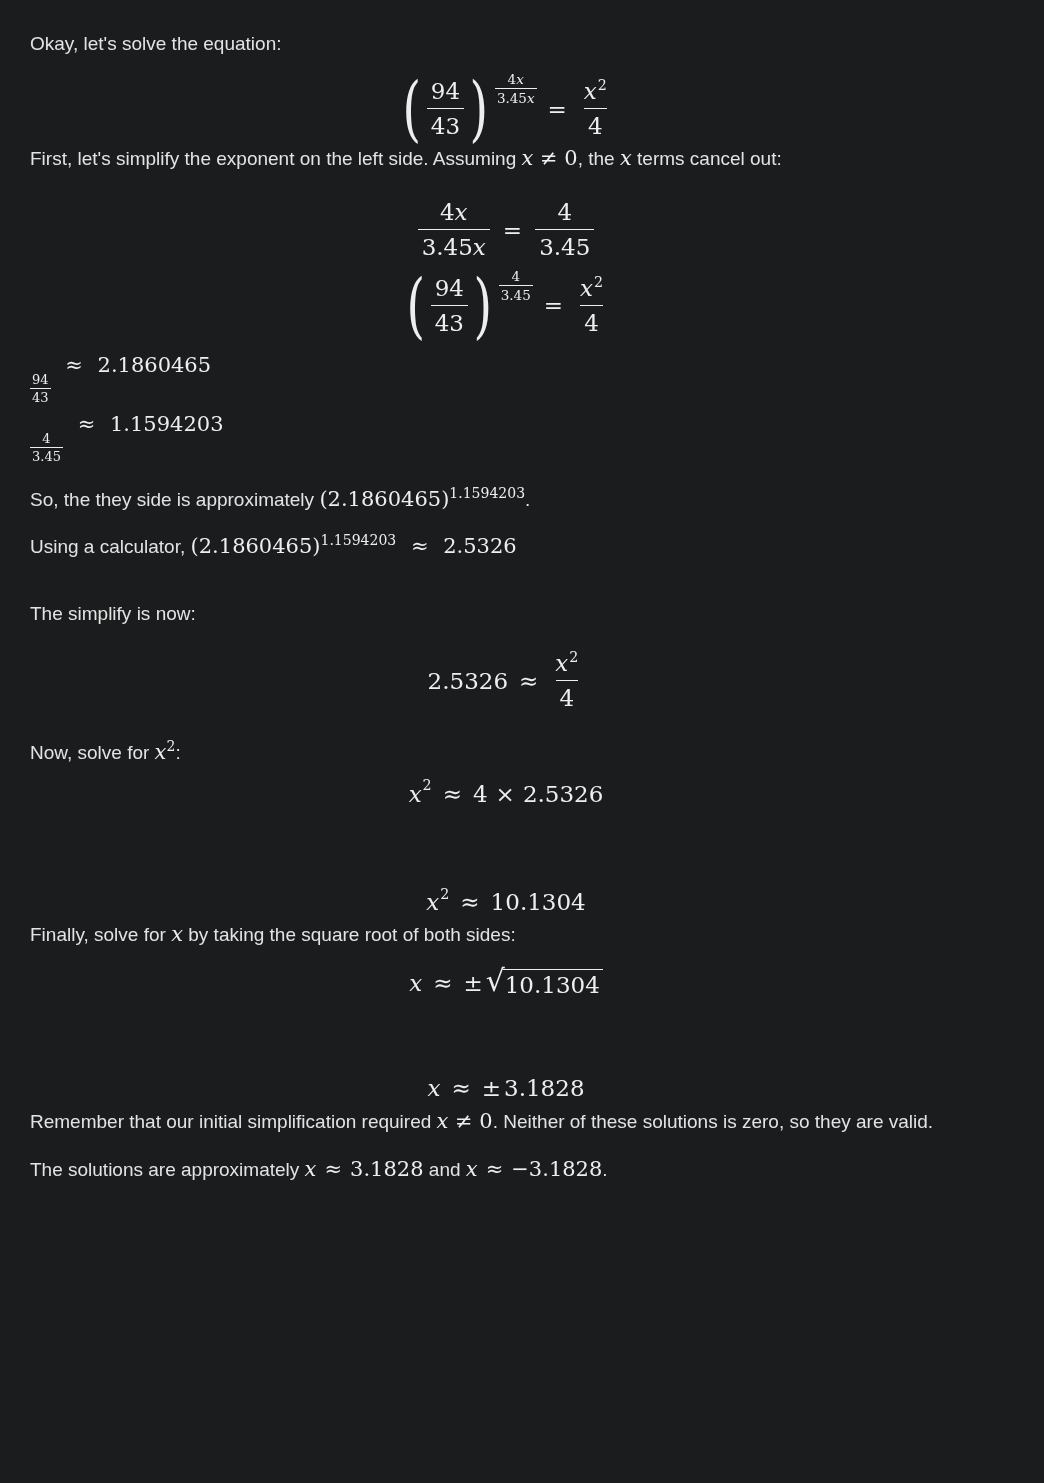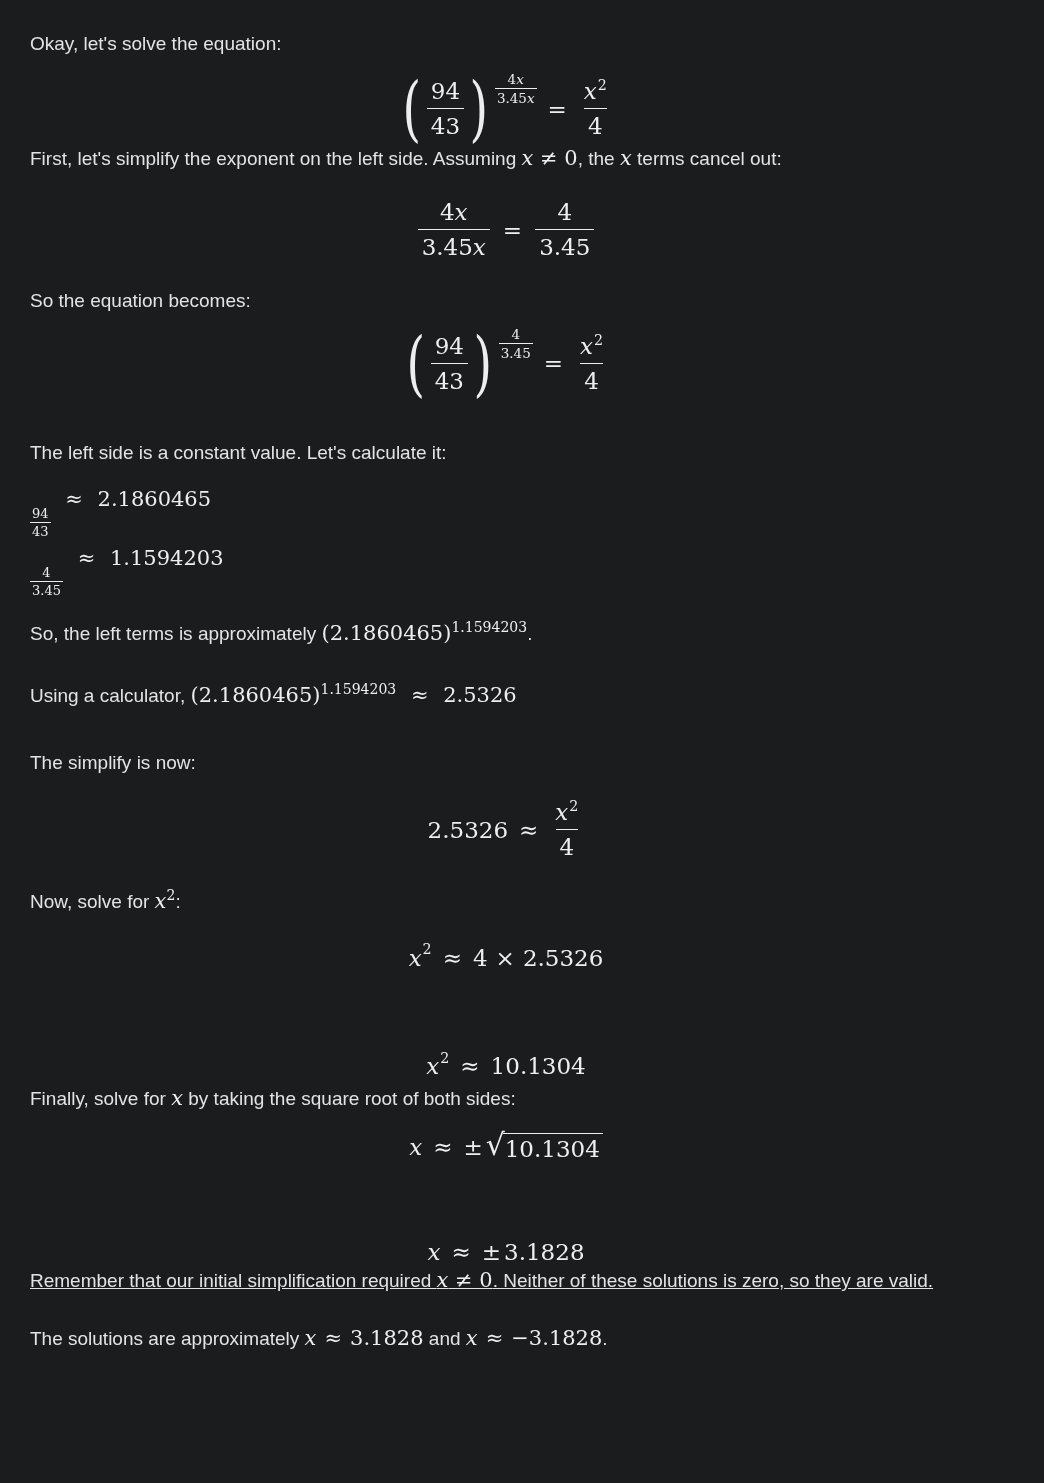--- a/index.html
+++ b/index.html
@@ -4,21 +4,21 @@
 <style>
   html,body { margin:0; padding:0; background:#1b1c1d; }
   .page {
     width:1044px; min-height:1483px; box-sizing:border-box;
     padding:26px 62px 12px 30px;
     background:#1b1c1d;
     font-family:"Liberation Sans", sans-serif;
     color:#e3e3e3;
   }
   .para { font-size:19px; line-height:36px; margin:0; }
-  .para.two-line { line-height:30px;text-decoration:underline; }
+  .para.two-line { line-height:40px; }
 
   
   .im  { font-family:"DejaVu Serif", serif; font-size:21px; color:#edeef0; }
   .imv { font-family:"DejaVu Serif", serif; font-style:italic; font-size:21px; color:#edeef0; }
   .isup { font-size:14px; position:relative; top:-8px; }
   .ifrac { display:inline-flex; flex-direction:column; align-items:center;
            font-size:13px; line-height:1.2; vertical-align:-12px; text-align:center; }
   .ifrac .fnum { padding:0 2px 1px; }
   .ifrac .fden { border-top:1.2px solid #edeef0; padding:1px 2px 0; }
 
@@ -39,21 +39,21 @@
   .sfrac .fden { border-top:1.2px solid #edeef0; padding:1px 2px 0; }
   .rel   { margin:0 11px; }
   .bin   { margin:0 8px; }
   .pmsign{ margin-right:3px; }
   .sqrt  { display:inline-flex; align-items:flex-start; }
   .rad   { font-size:1.3em; line-height:1; transform:translateY(-3px); }
   .rbody { border-top:1.7px solid #edeef0; padding:2px 3px 0 2px; margin-left:-2px; }
 
   
   .mt6{margin-top:6px}.mt14{margin-top:14px}.mt16{margin-top:16px}.mt18{margin-top:18px}
-  .mt20{margin-top:24px}.mt22{margin-top:22px}.mt28{}.mt30{margin-top:30px}
+  .mt20{margin-top:9px}.mt22{margin-top:22px}.mt28{}.mt30{margin-top:30px}
   .mt36{}.mt40{margin-top:40px}.mt76{margin-top:76px}.mt82{margin-top:82px}
   .mline { display:flex; align-items:center; }
 </style>
 </head>
 <body>
 
 <div class="page">
 
   <p class="para">Okay, let's solve the equation:</p>
 
@@ -88,21 +88,20 @@
         <span class="den"><span>3.45</span><span class="mi">x</span></span>
       </span>
       <span class="rel">=</span>
       <span class="frac">
         <span class="num">4</span>
         <span class="den">3.45</span>
       </span>
     </span>
   </div>
 
-  <p class="para mt22">So the equation becomes:</p>
 
   <div class="dmath mt14">
     <span class="mrow">
       <span class="bigp">(</span>
       <span class="frac">
         <span class="num">94</span>
         <span class="den">43</span>
       </span>
       <span class="bigp">)</span>
       <span class="expo">
@@ -112,21 +111,20 @@
         </span>
       </span>
       <span class="rel">=</span>
       <span class="frac">
         <span class="num"><span class="mi">x</span><span class="dsup">2</span></span>
         <span class="den">4</span>
       </span>
     </span>
   </div>
 
-  <p class="para mt40">The left side is a constant value. Let's calculate it:</p>
 
   <div class="mline mt16">
     <span class="im">
       <span class="ifrac">
         <span class="fnum">94</span>
         <span class="fden">43</span>
       </span>
       <span class="bin">≈</span>
       <span>2.1860465</span>
     </span>
@@ -136,21 +134,21 @@
     <span class="im">
       <span class="ifrac">
         <span class="fnum">4</span>
         <span class="fden">3.45</span>
       </span>
       <span class="bin">≈</span>
       <span>1.1594203</span>
     </span>
   </div>
 
-  <p class="para mt16"><span>So, the left terms is approximately </span><span class="im"><span>(</span><span>2.1860465</span><span>)</span><span class="isup">1.1594203</span></span><span>.</span></p>
+  <p class="para mt16"><span>So, the they side is approximately </span><span class="im"><span>(</span><span>2.1860465</span><span>)</span><span class="isup">1.1594203</span></span><span>.</span></p>
 
   <p class="para mt20"><span>Using a calculator, </span><span class="im"><span>(</span><span>2.1860465</span><span>)</span><span class="isup">1.1594203</span>
       <span class="bin">≈</span>
       <span>2.5326</span></span></p>
 
   <p class="para mt30">The simplify is now:</p>
 
   <div class="dmath mt18">
     <span class="mrow">
       <span>2.5326</span>

